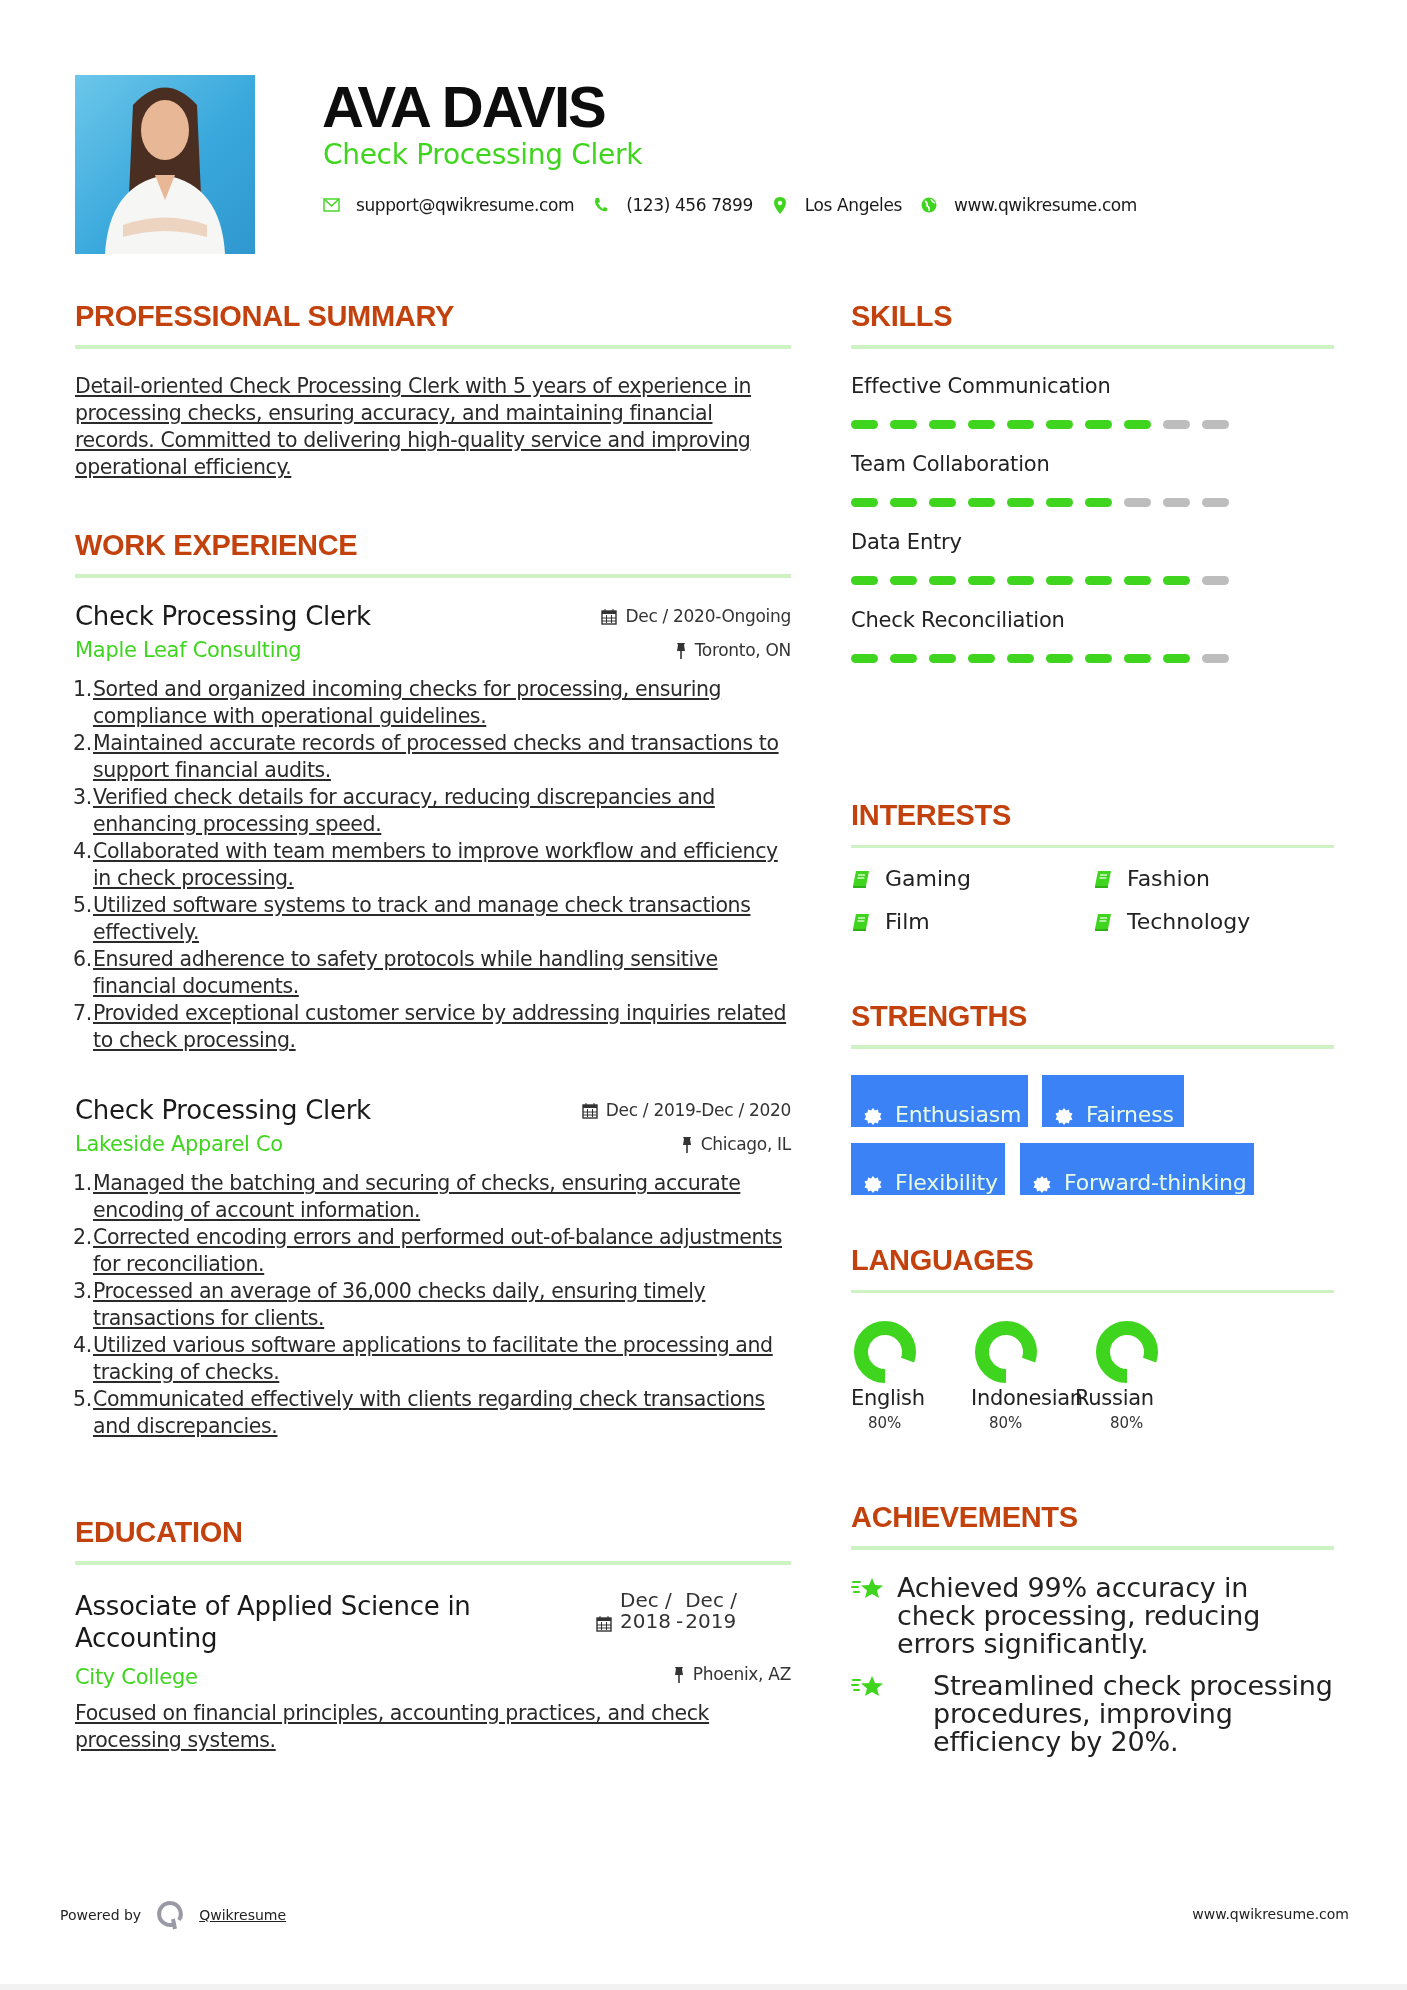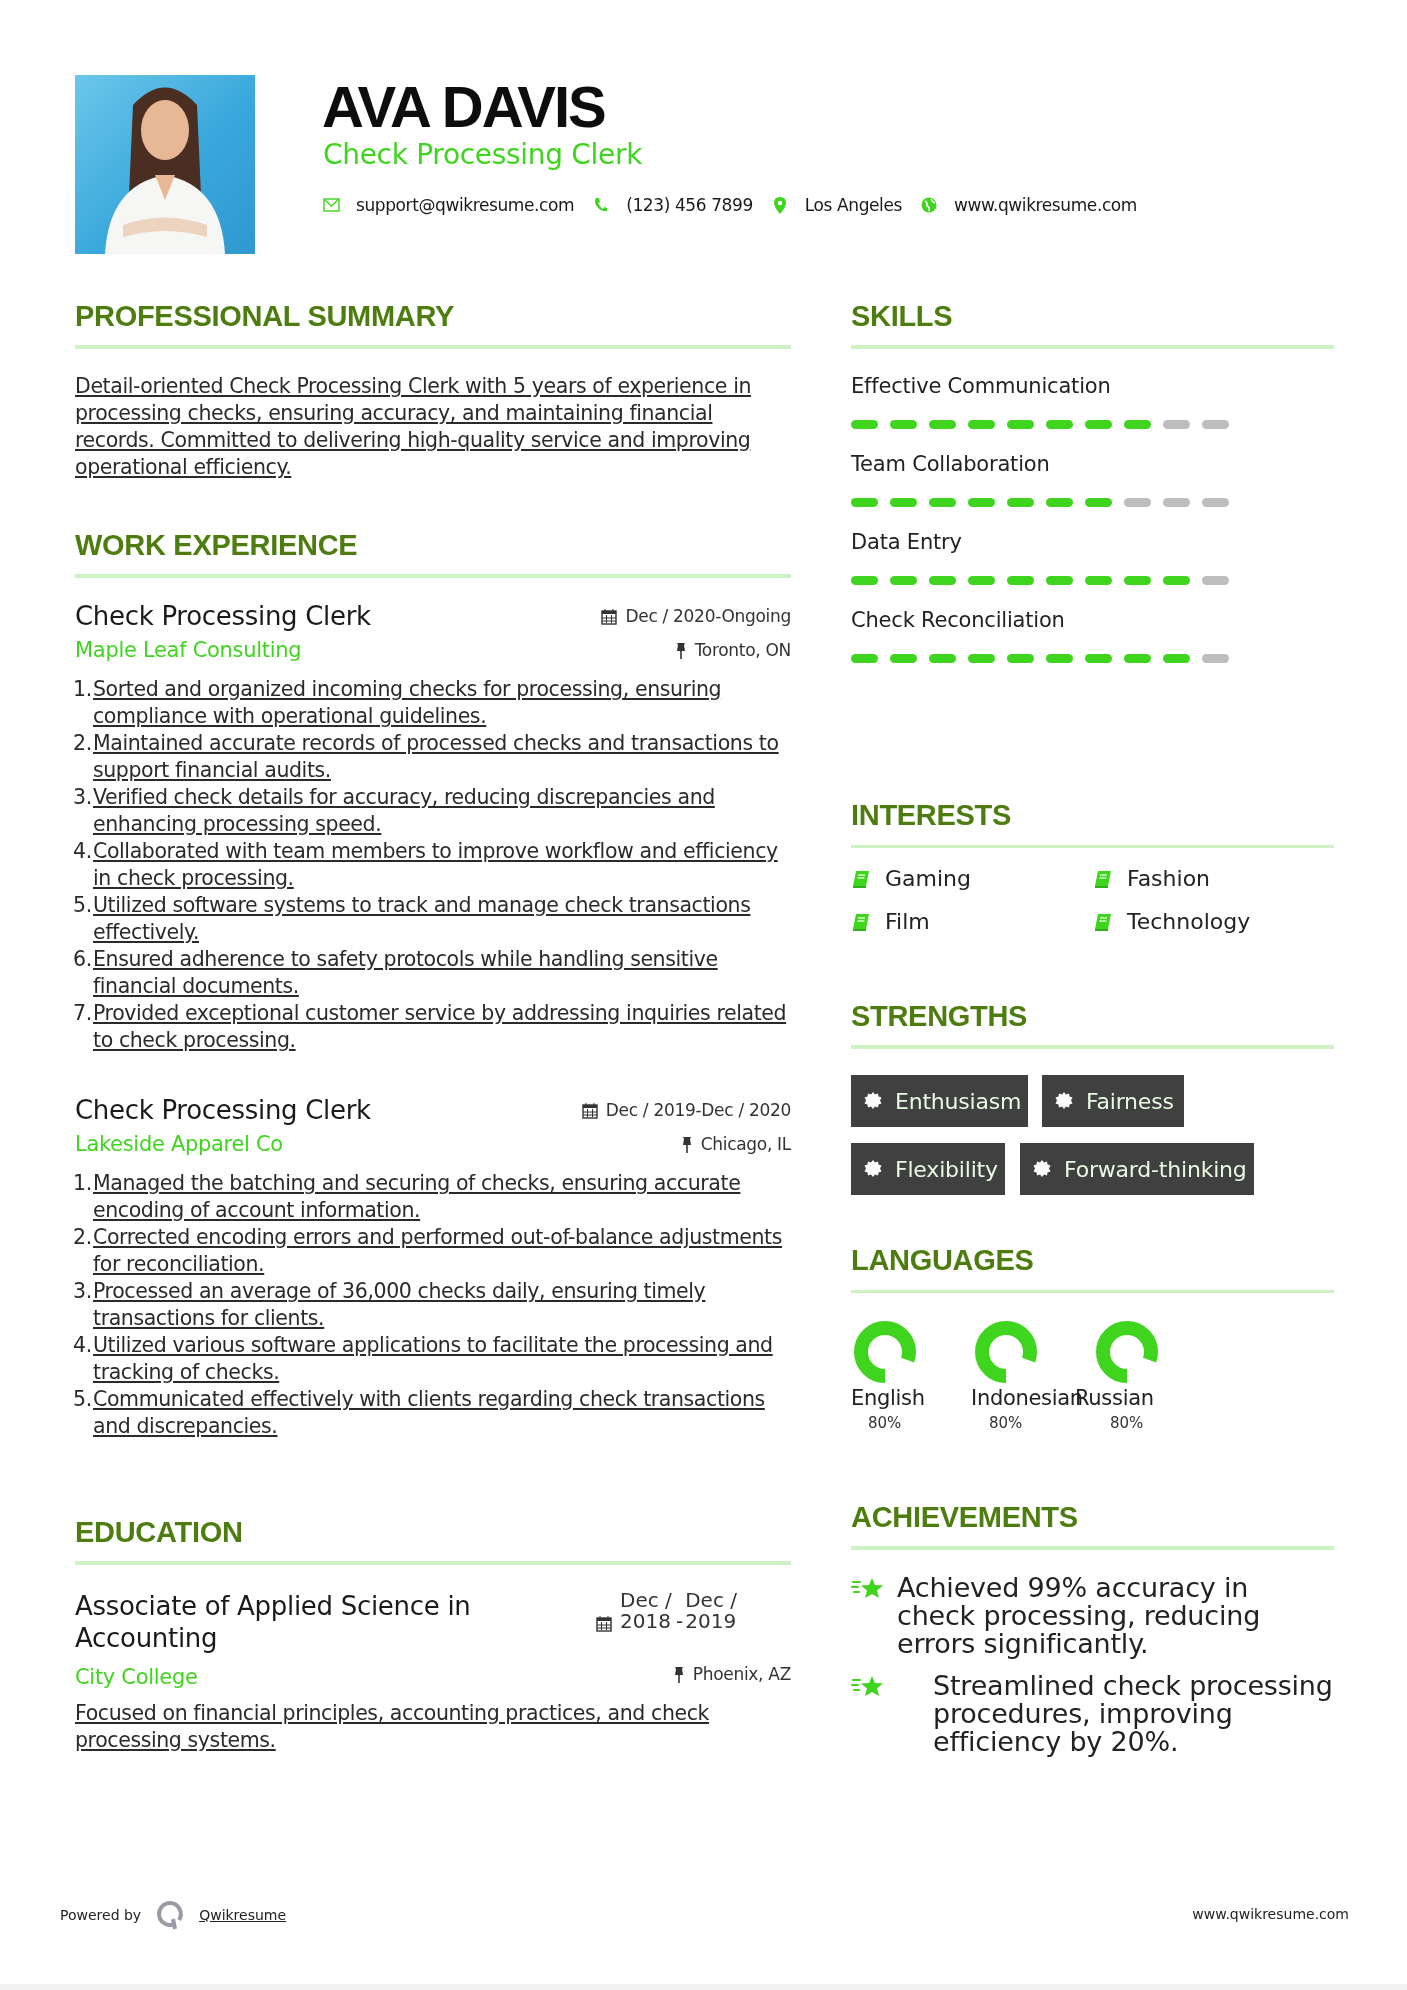--- a/index.html
+++ b/index.html
@@ -8,43 +8,43 @@
   .abs { position: absolute; }
   .photo { left: 75px; top: 75px; width: 180px; height: 179px;
            background: linear-gradient(135deg, #6cc7ea 0%, #3aa8dc 55%, #2f98cf 100%); overflow: hidden; }
   .name { left: 322px; top: 72px; font-family: "Liberation Sans", sans-serif; font-weight: 700;
           font-size: 58px; letter-spacing: -2px; color: #0d0d0d; line-height: 70px; }
   .title { left: 323px; top: 136px; font-size: 28px; color: #3fd51f; letter-spacing: -0.3px; line-height: 38px; }
   .contact { left: 322px; top: 193px; display: flex; align-items: center; font-size: 17px; color: #1a1a1a; letter-spacing: -0.4px; height: 24px; }
   .contact .ic { display: inline-flex; width: 18px; height: 18px; margin-right: 16px; align-items: center; justify-content: center; }
   .contact .txt { margin-right: 18px; }
 
-  .section-h { font-family: "Liberation Sans", sans-serif; font-weight: 700; font-size: 29px; color: #4d7c0f; letter-spacing: -0.3px; line-height: 34px; }
+  .section-h { font-family: "Liberation Sans", sans-serif; font-weight: 700; font-size: 29px; color: #c2410c; letter-spacing: -0.3px; line-height: 34px; }
   .rule { height: 4px; background: #cdf2c4; }
 
   .body-text { font-size: 20.5px; line-height: 27px; color: #2a2a2a; letter-spacing: -0.4px; text-decoration: underline; }
   .job-title { font-size: 26px; color: #1a1a1a; letter-spacing: -0.3px; line-height: 32px; }
   .company { font-size: 21px; color: #3fd51f; letter-spacing: -0.3px; line-height: 28px; }
   .meta { font-size: 17px; color: #333; display: flex; align-items: center; justify-content: flex-end; letter-spacing: -0.3px; }
   .meta svg { margin-right: 8px; }
 
   ol.bullets { margin: 0; padding: 0 0 0 18px; list-style: none; counter-reset: item; }
   ol.bullets li { position: relative; padding-left: 0; counter-increment: item; }
   ol.bullets li::before { content: counter(item) "."; position: absolute; left: -20px; }
 
   .skill-label { font-size: 21px; color: #222; letter-spacing: -0.2px; line-height: 28px; }
   .bars { display: flex; }
   .bar { width: 27px; height: 9px; border-radius: 5px; margin-right: 12px; background: #bdbdbd; }
   .bar.on { background: #3fd51f; }
 
   .interest { display: flex; align-items: center; font-size: 22px; color: #222; }
   .interest svg { margin-right: 14px; }
 
-  .badge { position: absolute; height: 52px; background: #404040; color: #e8fbe2; font-size: 22px;
-           display: flex; align-items: center; padding: 0 4px 0 12px; box-sizing: border-box; letter-spacing: -0.2px; }
+  .badge { position: absolute; height: 52px; background: #3b82f6; color: #e8fbe2; font-size: 22px;
+           display: flex; align-items: flex-end; padding: 0 4px 0 12px; box-sizing: border-box; letter-spacing: -0.2px; }
   .badge svg { margin-right: 12px; }
 
   .lang { position: absolute; width: 110px; text-align: left; }
   .lang .lname { font-size: 21px; color: #222; letter-spacing: -0.3px; }
   .lang .lpct { font-size: 15px; color: #333; }
 
   .ach { display: flex; align-items: flex-start; font-size: 27px; line-height: 28px; color: #222; letter-spacing: -0.2px; }
   .ach svg { flex: 0 0 auto; margin-right: 12px; margin-top: 2px; }
 
   .footer-left { left: 60px; top: 1900px; display: flex; align-items: center; font-size: 14px; color: #222; }

